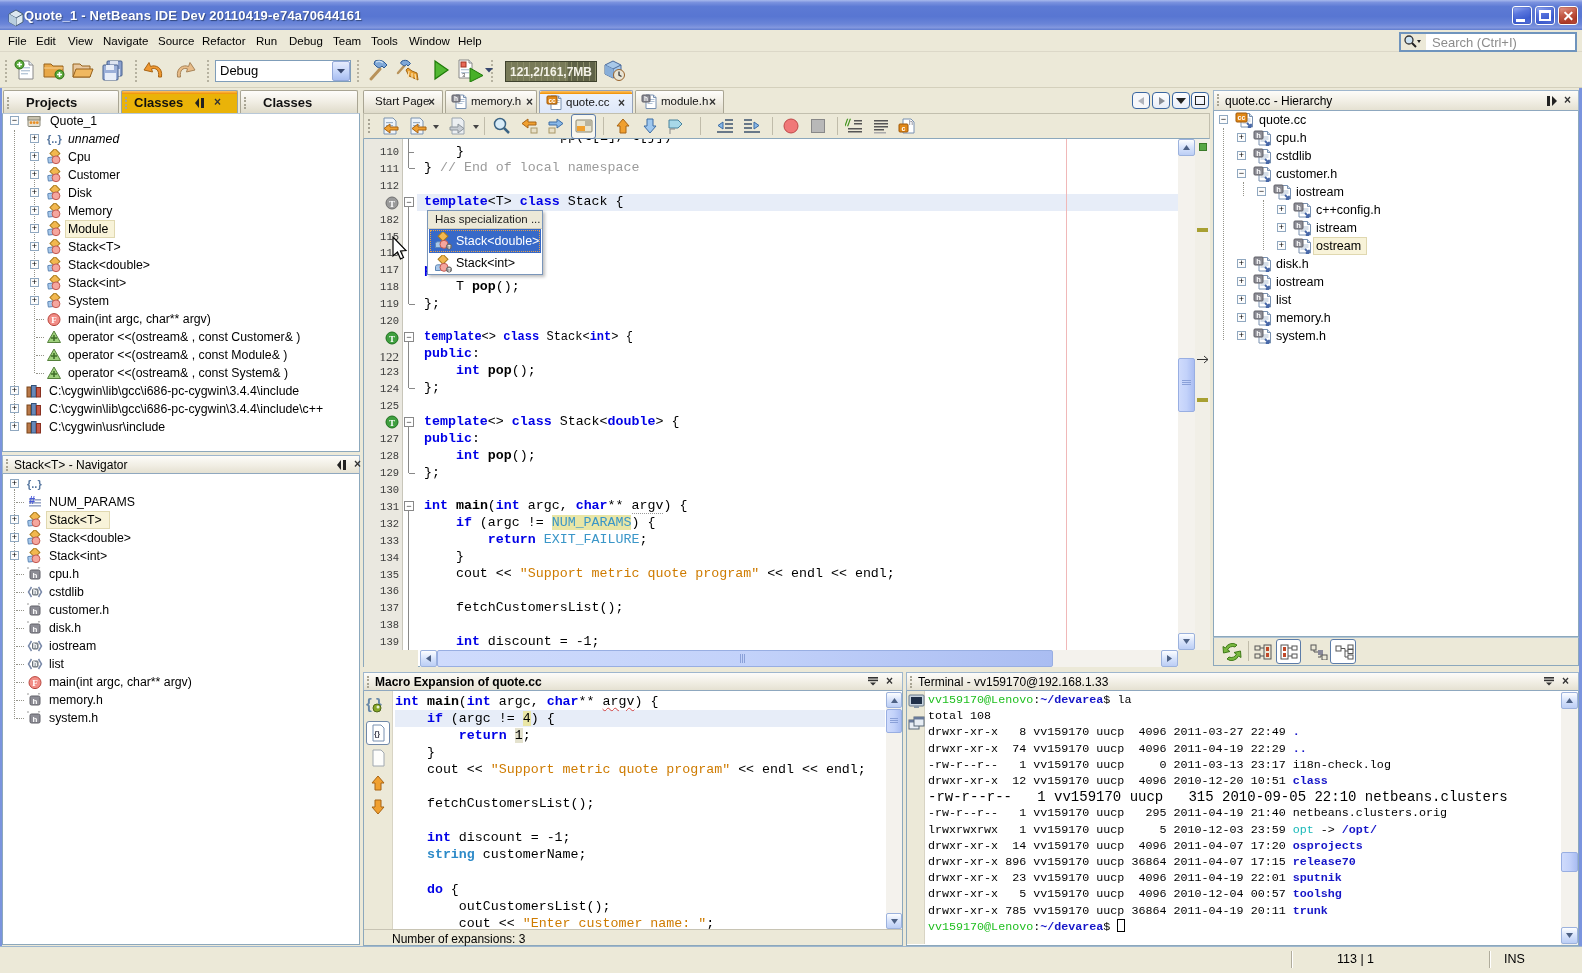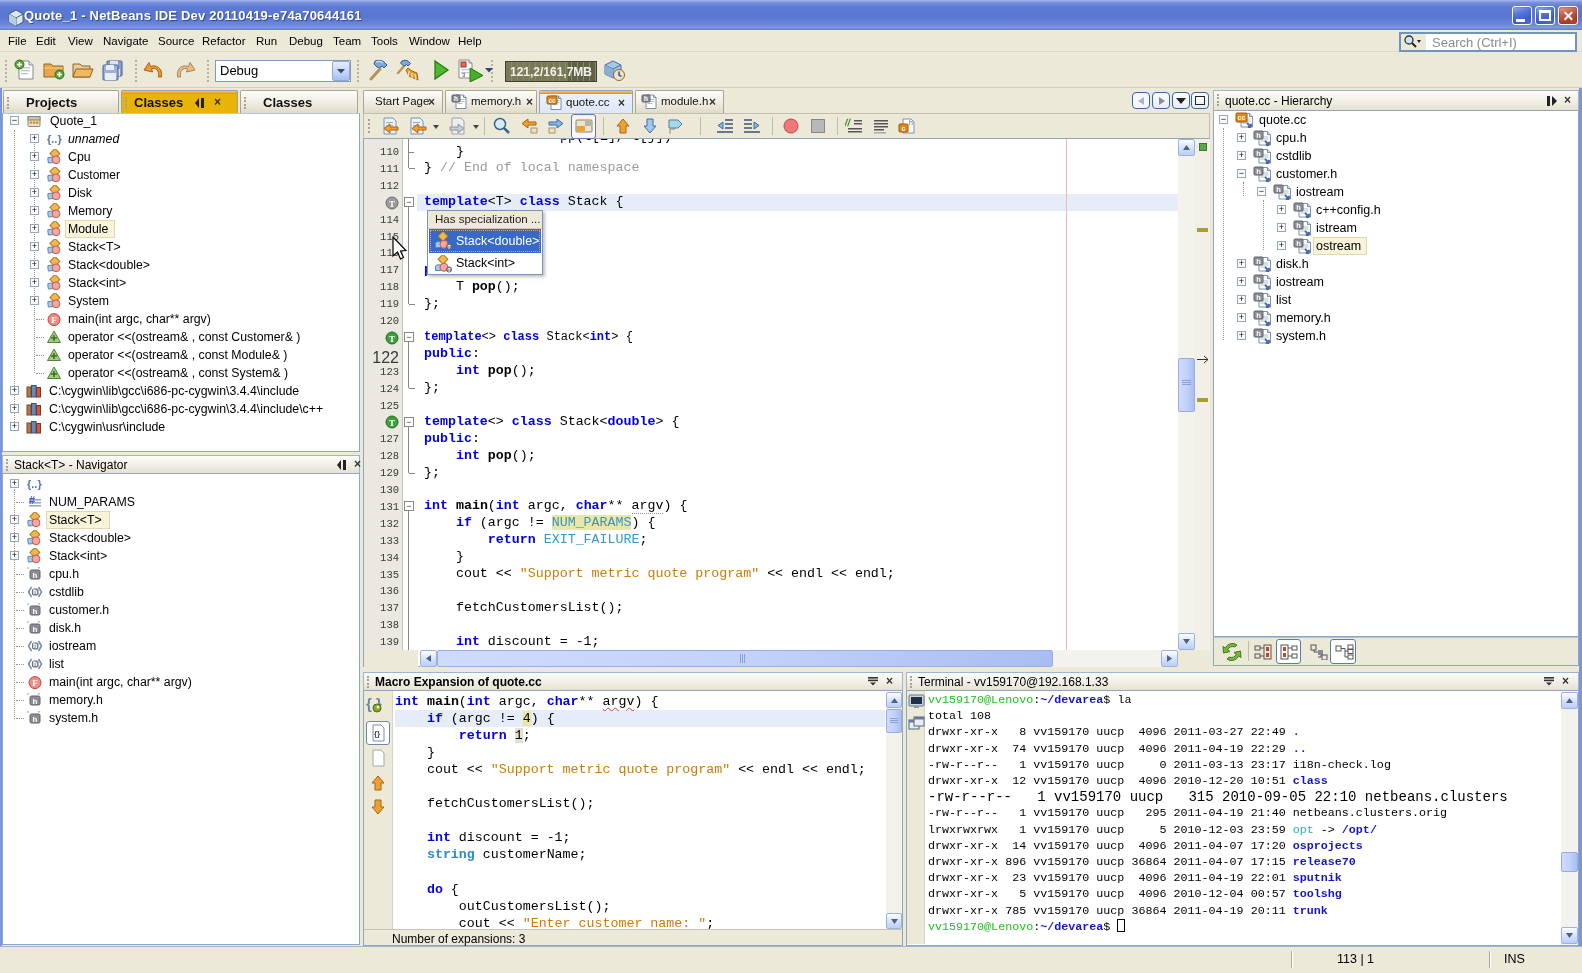--- a/index.html
+++ b/index.html
@@ -580,28 +580,28 @@
     <text x="12" y="9" font-size="7" fill="#667">h</text>
   </svg>
 <div class="abs" style="left:363px;top:139px;width:847px;height:528px;background:#fff;border-left:1px solid #8ca8bc;border-right:1px solid #8ca8bc;border-bottom:1px solid #8ca8bc"></div>
 <div class="abs" style="left:364px;top:139px;width:39px;height:511px;background:#eae8e0;border-right:1px solid #c8c6ba"></div>
 <div class="abs" style="left:364px;top:650px;width:54px;height:17px;background:#ece9d8"></div>
 <div class="abs" style="left:417px;top:193.7px;width:761px;height:17px;background:#e7edf8"></div>
 <div class="abs" style="left:1066px;top:139px;width:1px;height:511px;background:#f0b8b8"></div>
 <div class="abs" style="left:363px;top:146.0px;width:36px;text-align:right;font-family:'Liberation Mono',monospace;font-size:10.5px;color:#3a3a3a">110</div>
 <div class="abs" style="left:363px;top:162.9px;width:36px;text-align:right;font-family:'Liberation Mono',monospace;font-size:10.5px;color:#3a3a3a">111</div>
 <div class="abs" style="left:363px;top:179.8px;width:36px;text-align:right;font-family:'Liberation Mono',monospace;font-size:10.5px;color:#3a3a3a">112</div>
-<div class="abs" style="left:363px;top:213.6px;width:36px;text-align:right;font-family:'Liberation Mono',monospace;font-size:10.5px;color:#3a3a3a">114</div>
+<div class="abs" style="left:363px;top:213.6px;width:36px;text-align:right;font-family:'Liberation Mono',monospace;font-size:10.5px;color:#3a3a3a">182</div>
 <div class="abs" style="left:363px;top:230.5px;width:36px;text-align:right;font-family:'Liberation Mono',monospace;font-size:10.5px;color:#3a3a3a">115</div>
 <div class="abs" style="left:363px;top:247.4px;width:36px;text-align:right;font-family:'Liberation Mono',monospace;font-size:10.5px;color:#3a3a3a">116</div>
 <div class="abs" style="left:363px;top:264.3px;width:36px;text-align:right;font-family:'Liberation Mono',monospace;font-size:10.5px;color:#3a3a3a">117</div>
 <div class="abs" style="left:363px;top:281.2px;width:36px;text-align:right;font-family:'Liberation Mono',monospace;font-size:10.5px;color:#3a3a3a">118</div>
 <div class="abs" style="left:363px;top:298.1px;width:36px;text-align:right;font-family:'Liberation Mono',monospace;font-size:10.5px;color:#3a3a3a">119</div>
 <div class="abs" style="left:363px;top:315.0px;width:36px;text-align:right;font-family:'Liberation Mono',monospace;font-size:10.5px;color:#3a3a3a">120</div>
-<div class="abs" style="left:363px;top:348.8px;width:36px;text-align:right;font-family:Liberation Sans, sans-serif;font-size:16px;color:#3a3a3a">122</div>
+<div class="abs" style="left:363px;top:348.8px;width:36px;text-align:right;font-family:Liberation Serif, serif;font-size:13px;color:#3a3a3a">122</div>
 <div class="abs" style="left:363px;top:365.7px;width:36px;text-align:right;font-family:'Liberation Mono',monospace;font-size:10.5px;color:#3a3a3a">123</div>
 <div class="abs" style="left:363px;top:382.6px;width:36px;text-align:right;font-family:'Liberation Mono',monospace;font-size:10.5px;color:#3a3a3a">124</div>
 <div class="abs" style="left:363px;top:399.5px;width:36px;text-align:right;font-family:'Liberation Mono',monospace;font-size:10.5px;color:#3a3a3a">125</div>
 <div class="abs" style="left:363px;top:433.3px;width:36px;text-align:right;font-family:'Liberation Mono',monospace;font-size:10.5px;color:#3a3a3a">127</div>
 <div class="abs" style="left:363px;top:450.2px;width:36px;text-align:right;font-family:'Liberation Mono',monospace;font-size:10.5px;color:#3a3a3a">128</div>
 <div class="abs" style="left:363px;top:467.1px;width:36px;text-align:right;font-family:'Liberation Mono',monospace;font-size:10.5px;color:#3a3a3a">129</div>
 <div class="abs" style="left:363px;top:484.0px;width:36px;text-align:right;font-family:'Liberation Mono',monospace;font-size:10.5px;color:#3a3a3a">130</div>
 <div class="abs" style="left:363px;top:500.9px;width:36px;text-align:right;font-family:'Liberation Mono',monospace;font-size:10.5px;color:#3a3a3a">131</div>
 <div class="abs" style="left:363px;top:517.8px;width:36px;text-align:right;font-family:'Liberation Mono',monospace;font-size:10.5px;color:#3a3a3a">132</div>
 <div class="abs" style="left:363px;top:534.7px;width:36px;text-align:right;font-family:'Liberation Mono',monospace;font-size:10.5px;color:#3a3a3a">133</div>

